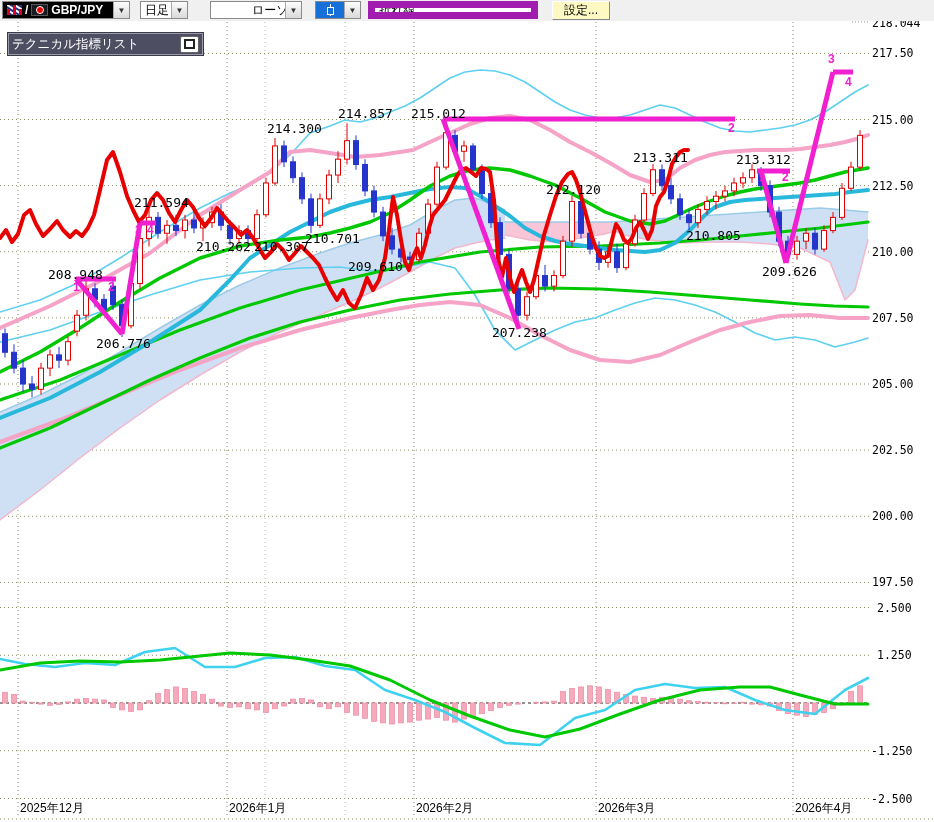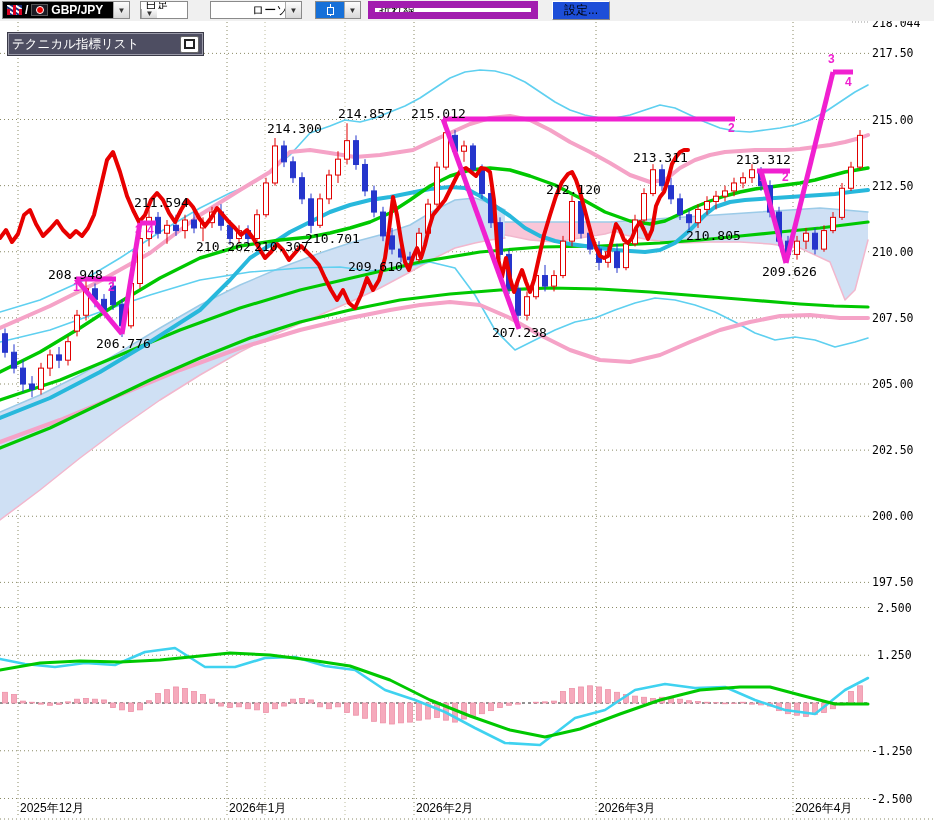--- a/index.html
+++ b/index.html
@@ -17,30 +17,30 @@
   #symbol-combo .val{background:#000;color:#fff;gap:3px;font-weight:bold;}
   .flag{width:15px;height:10px;display:inline-block;position:relative;flex:0 0 auto;}
   .flag-uk{background:#1b2f7a;overflow:hidden;}
   .flag-uk:before{content:"";position:absolute;left:-2px;top:4px;width:20px;height:2px;background:#fff;
                   box-shadow:0 -4px 0 #fff,0 4px 0 #fff;transform:rotate(33deg);}
   .flag-uk:after{content:"";position:absolute;left:6px;top:0;width:3px;height:10px;background:#d02;
                  box-shadow:-6px 4px 0 #d02,6px 4px 0 #d02; }
   .flag-jp{background:#1a1a22;border:1px solid #555;}
   .flag-jp:after{content:"";position:absolute;left:4px;top:1px;width:6px;height:6px;border-radius:50%;
                  background:#e00;border:1px solid #fff;}
-  #tf-combo{left:140px;width:48px;flex-direction:column;}
+  #tf-combo{left:140px;width:48px;}
   #type-combo{left:210px;width:92px;padding-left:37px;}
   #candle-combo{left:315px;width:46px;}
   #candle-combo .val{background:#1670d8;justify-content:center;}
   .candle-glyph{width:7px;height:12px;position:relative;}
   .candle-glyph:before{content:"";position:absolute;left:3px;top:0;width:1px;height:12px;background:#fff;}
   .candle-glyph:after{content:"";position:absolute;left:0;top:3px;width:5px;height:6px;background:#1670d8;border:1px solid #fff;}
   #overlay-field{left:368px;width:170px;border:7px solid #a21caf;background:#fff;}
   #settings-button{position:absolute;left:552px;top:1px;width:58px;height:19px;font-size:12px;
-        background:#1d4ed8;border:1px solid #888;border-top-color:#fff;border-left-color:#fff;
+        background:#fef9c3;border:1px solid #888;border-top-color:#fff;border-left-color:#fff;
         box-sizing:border-box;text-align:center;line-height:17px;}
   
   #indicator-panel{position:absolute;left:8px;top:33px;width:195px;height:22px;background:#4e4e62;
         border:1px solid #9a9aa8;outline:1px solid #3a3a48;z-index:4;display:flex;align-items:center;
         color:#fff;font-size:12.5px;padding:0 3px;box-sizing:border-box;justify-content:space-between;}
   #panel-restore-btn{width:17px;height:15px;background:#fff;border:1px solid #666;border-radius:2px;
         display:flex;align-items:center;justify-content:center;}
   #panel-restore-btn span{width:7px;height:6px;border:2px solid #222;display:block;}
 </style>
 </head>

